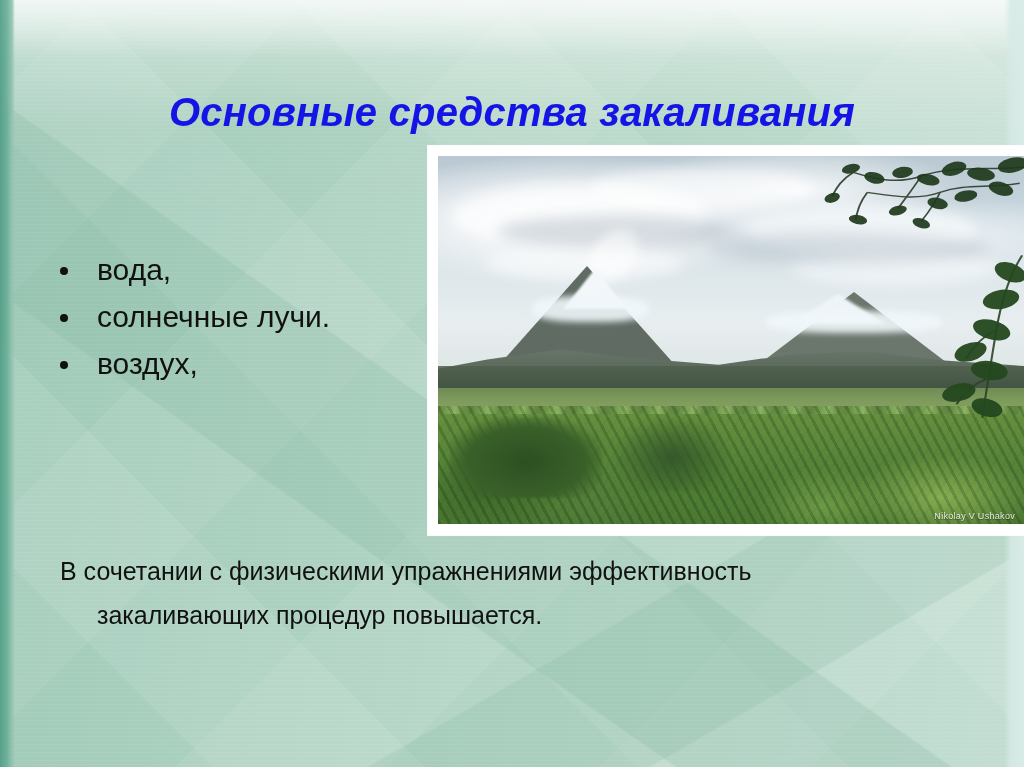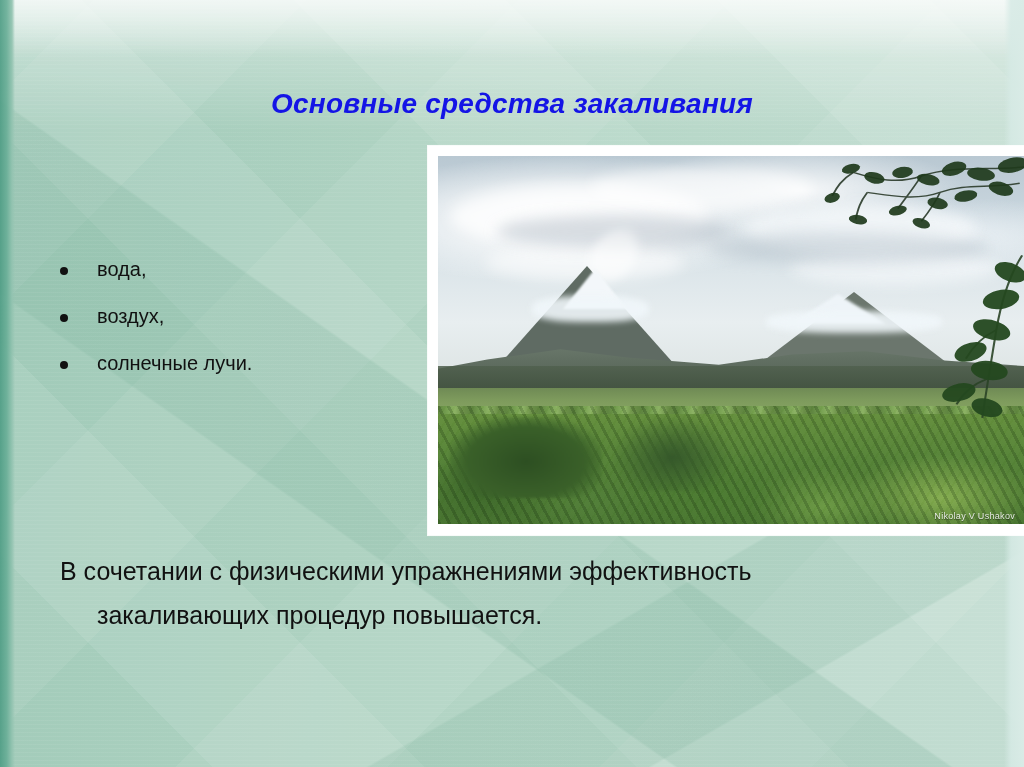--- a/index.html
+++ b/index.html
@@ -92,21 +92,21 @@
     background: linear-gradient(180deg, rgba(255,255,255,.62), rgba(255,255,255,0));
   }
 
   
   #title {
     position: absolute;
     left: 0;
     right: 0;
     top: 62px;
     text-align: center;
-    font-size: 28px;
+    font-size: 40px;
     line-height: 46px;
     font-weight: bold;
     font-style: italic;
     color: #1414e6;
     letter-spacing: .2px;
     white-space: nowrap;
   }
 
   
   #bullets {
@@ -114,21 +114,21 @@
     left: 52px;
     top: 246px;
     width: 360px;
     margin: 0;
     padding: 0;
     list-style: none;
   }
   #bullets li {
     position: relative;
     padding-left: 45px;
-    font-size: 20px;
+    font-size: 30px;
     line-height: 47px;
     color: #111111;
   }
   #bullets li .dot {
     position: absolute;
     left: 8px;
     top: 21px;
     width: 8px;
     height: 8px;
     border-radius: 50%;
@@ -398,25 +398,25 @@
 
   <h1 id="title">Основные средства закаливания</h1>
 
   <ul id="bullets">
     <li>
       <span class="dot"></span>
       <span>вода,</span>
     </li>
     <li>
       <span class="dot"></span>
-      <span>воздух,</span>
+      <span>солнечные лучи.</span>
     </li>
     <li>
       <span class="dot"></span>
-      <span>солнечные лучи.</span>
+      <span>воздух,</span>
     </li>
   </ul>
 
   <p id="paragraph">В сочетании с физическими упражнениями эффективность закаливающих процедур повышается.</p>
 
   <div id="photo-frame">
     <div id="photo">
 
       <div class="ph-sky"></div>
       <div class="ph-cloud c1"></div>

